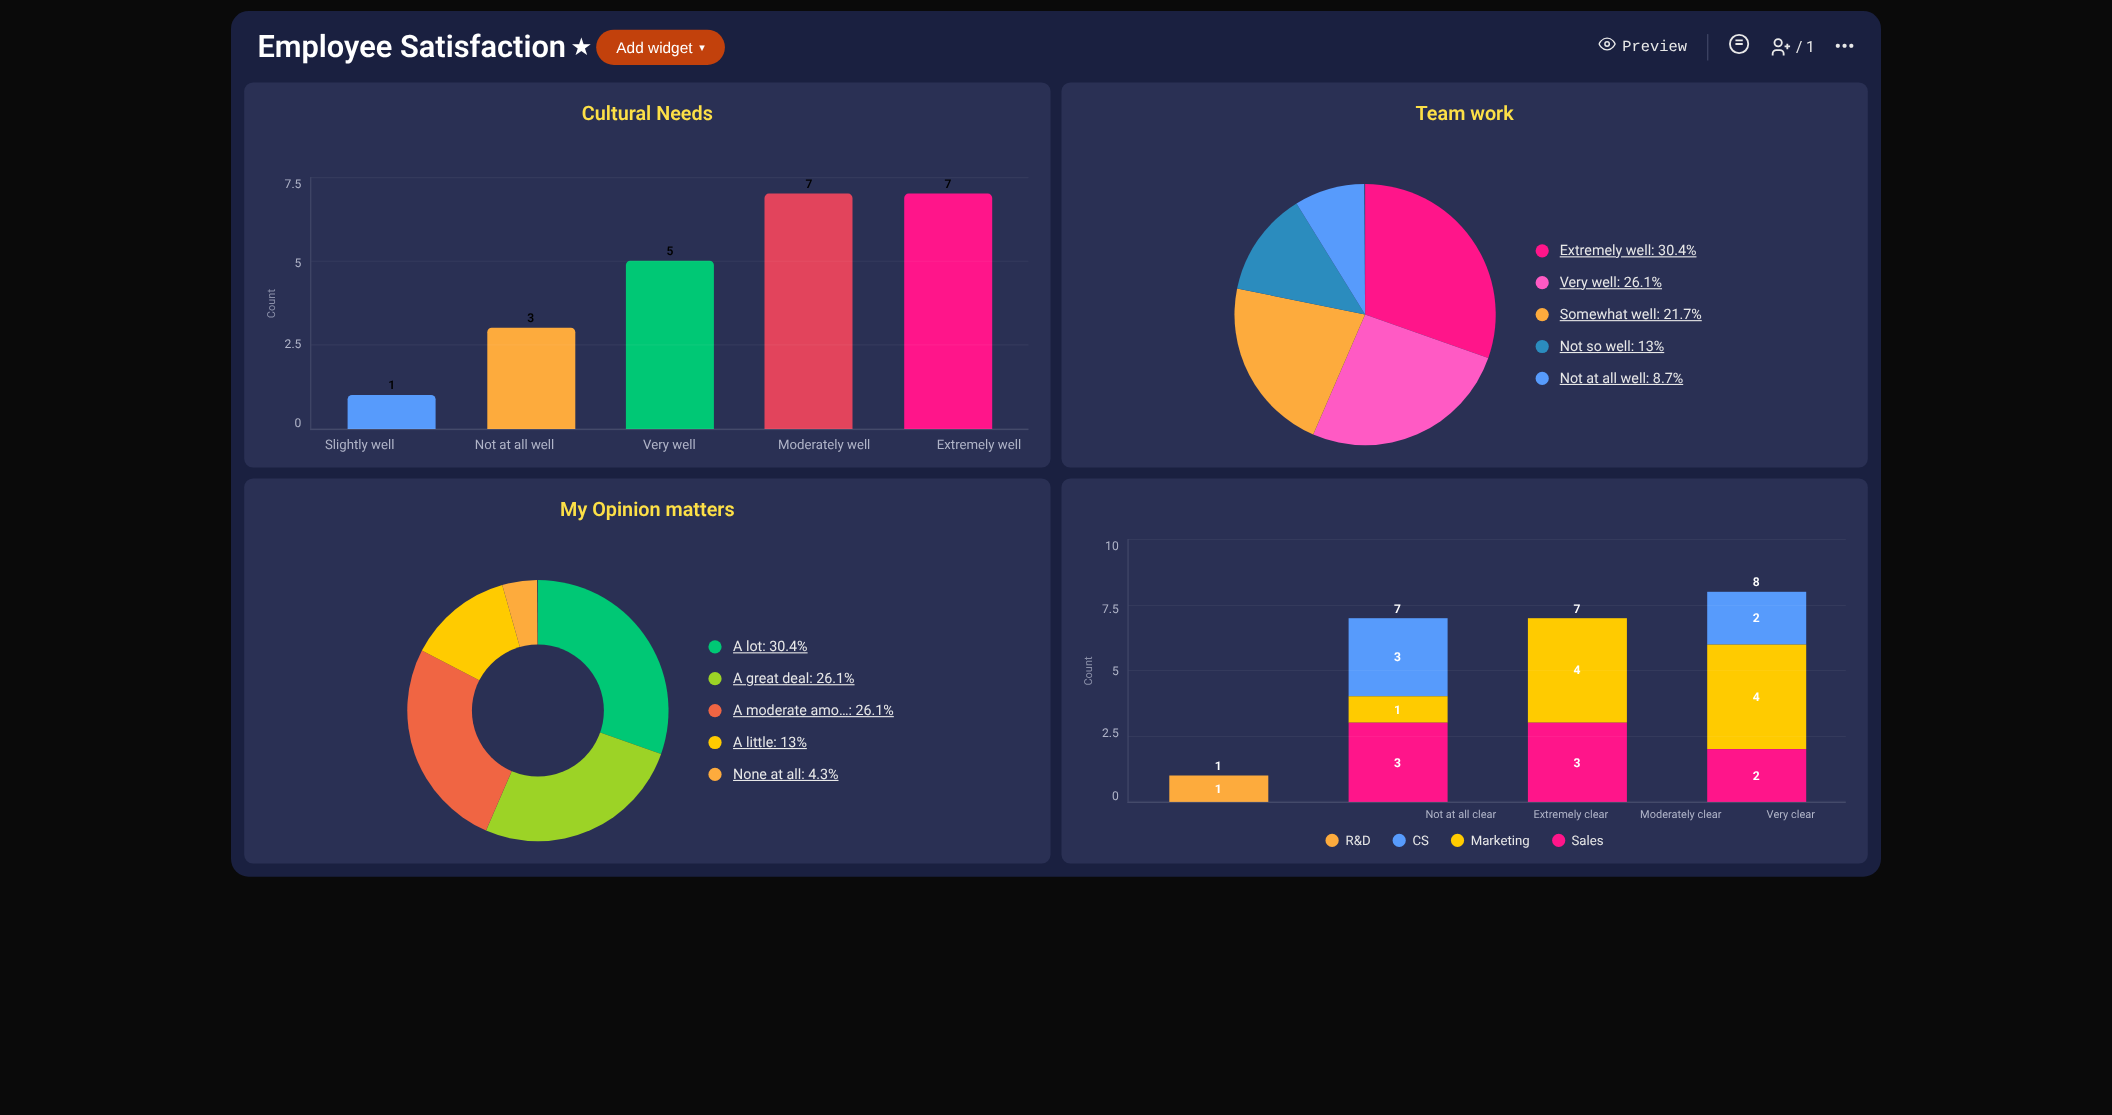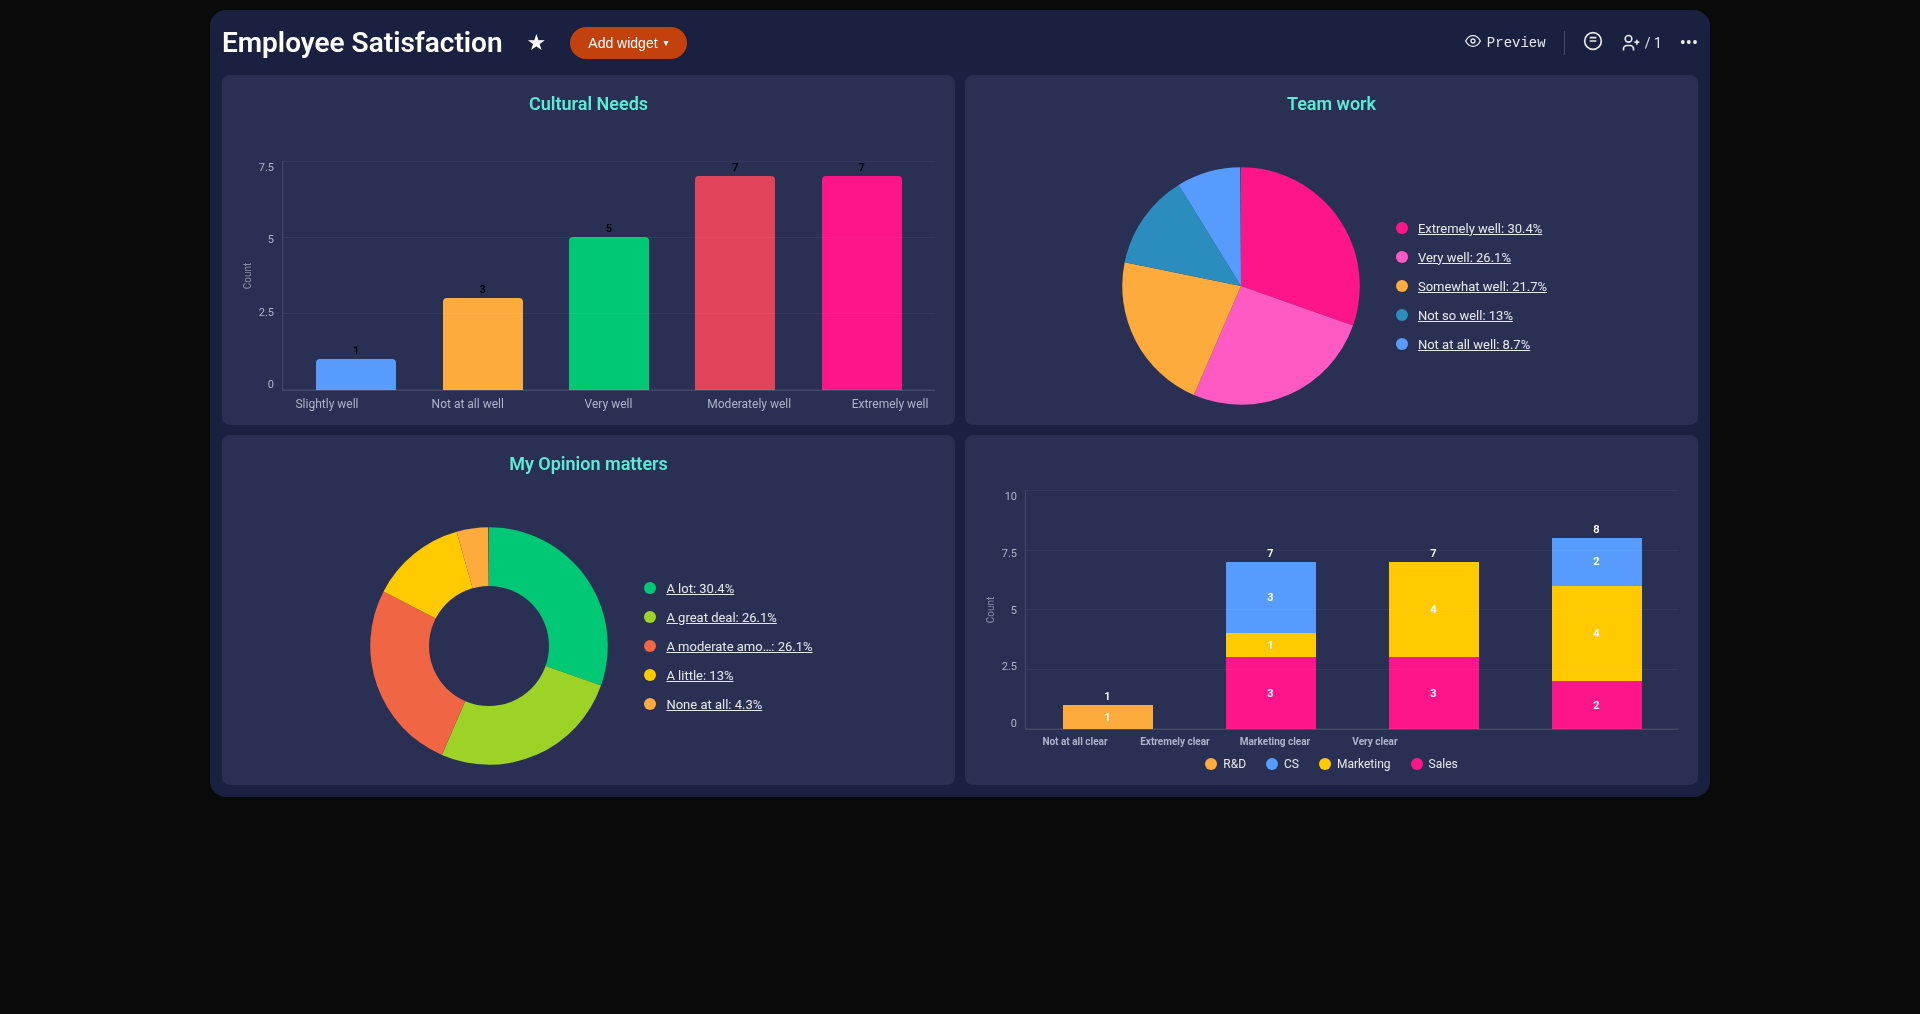--- a/index.html
+++ b/index.html
@@ -13,22 +13,22 @@
     background: #1a2040;
     border-radius: 16px;
     padding: 0;
     width: 1500px;
     margin: 0 auto;
     overflow: hidden;
   }
   .topbar {
     display: flex;
     align-items: center;
-    padding: 16px 12px;
-    gap: 24px;
+    padding: 16px 24px;
+    gap: 4px;
   }
   .title {
     font-size: 28px;
     font-weight: 600;
     color: #fff;
   }
   .star-icon { color: #fff; font-size: 22px; cursor: pointer; }
   .add-widget-btn {
     background: #c2410c;
     color: #fff;
@@ -67,21 +67,21 @@
     border-radius: 8px;
     padding: 18px 20px 14px 20px;
     display: flex;
     flex-direction: column;
     min-height: 340px;
   }
   .panel-title {
     text-align: center;
     font-size: 18px;
     font-weight: 600;
-    color: #5eead4;
+    color: #fde047;
     margin-bottom: 10px;
   }
   .chart-body { flex: 1; display: flex; margin-top: 37px; }
 
   
   .barchart {
     flex: 1;
     display: flex;
     flex-direction: column;
   }
@@ -214,26 +214,25 @@
     display: flex;
     align-items: center;
     justify-content: center;
     font-size: 11px;
     color: #fff;
     font-weight: 700;
   }
   .stack-seg:first-of-type { border-radius: 4px 4px 0 0; }
   .x-cats2 {
     display: flex;
-    justify-content: flex-start;
+    justify-content: flex-end;
     padding-left: 40px;
     margin-top: 6px;
     font-size: 10px;
     color: #b0b4c8;
-    font-weight: bold;
   }
   .x-cats2 span { width: 100px; text-align: center; }
   .stack-legend {
     display: flex;
     justify-content: center;
     gap: 20px;
     margin-top: 10px;
     font-size: 12px;
     color: #e8e8e8;
     align-items: flex-end;
@@ -446,21 +445,21 @@
                   <div class="stack-total">8</div>
                   <div class="stack-seg" style="background: rgb(87, 155, 252); height: 20%;">2</div>
                   <div class="stack-seg" style="background: rgb(255, 203, 0); height: 40%;">4</div>
                   <div class="stack-seg" style="background: rgb(255, 21, 138); height: 20%;">2</div>
                 </div>
               </div>
             </div>
             <div class="x-cats2">
               <span>Not at all clear</span>
               <span>Extremely clear</span>
-              <span>Marketing clear</span>
+              <span>Moderately clear</span>
               <span>Very clear</span>
             </div>
             <div class="stack-legend">
               <div class="legend-row">
                 <span class="legend-dot" style="background: rgb(253, 171, 61);"></span>
                 <span>R&amp;D</span>
               </div>
               <div class="legend-row">
                 <span class="legend-dot" style="background: rgb(87, 155, 252);"></span>
                 <span>CS</span>

